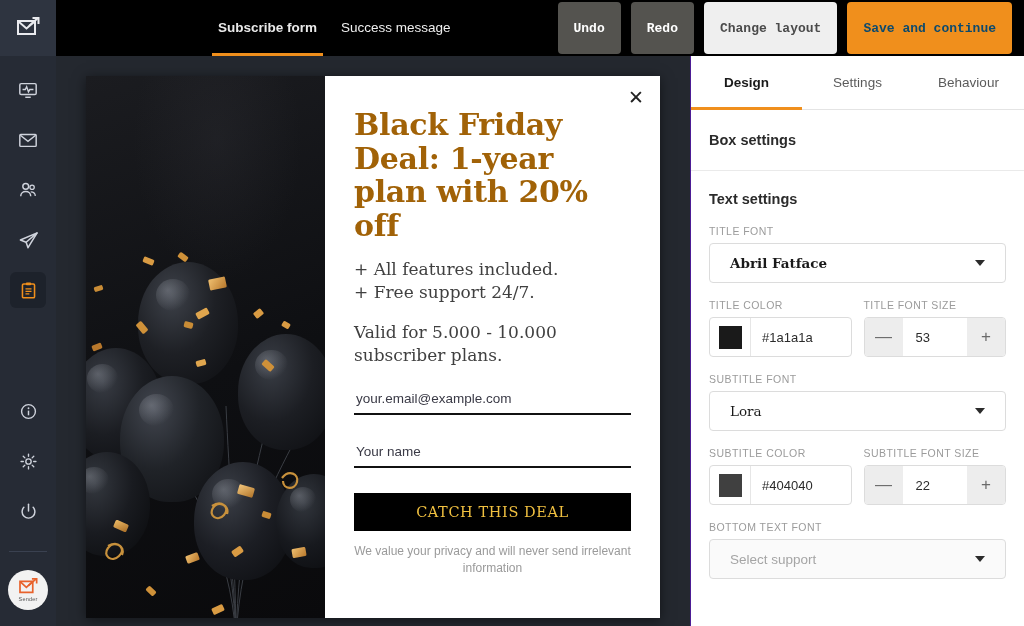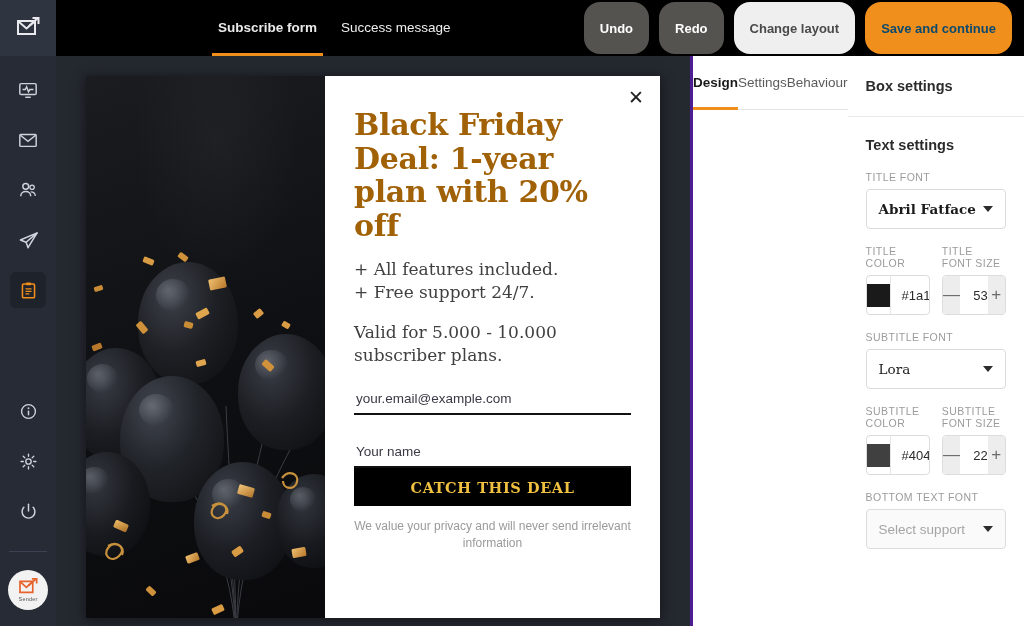--- a/index.html
+++ b/index.html
@@ -59,22 +59,22 @@
     padding: 0 12px; height: 56px; line-height: 56px;
     cursor: pointer; position: relative; white-space: nowrap;
   }
   .tab.inactive { font-weight: normal; color: #efefef; }
   .tab.active::after {
     content: ""; position: absolute; left: 6px; right: 6px; bottom: 0;
     height: 3px; background: #f08f1c;
   }
   .actions { margin-left: auto; display: flex; align-items: center; gap: 10px; padding-right: 12px; }
   .btn {
-    border: none; border-radius: 16px; cursor: pointer;
-    font-family: Liberation Sans, sans-serif;
+    border: none; border-radius: 4px; cursor: pointer;
+    font-family: Liberation Mono, monospace;
     font-size: 13px; font-weight: bold;
     padding: 0 16px; height: 52px; white-space: nowrap;
   }
   .btn-dark { background: #54534f; color: #fff; }
   .btn-light { background: #efefef; color: #4a4a4a; }
   .btn-orange { background: #f08f1c; color: #0c4a6e; }
 
   
   .body-row { flex: 1; display: flex; min-height: 0; }
   .canvas {
@@ -134,36 +134,36 @@
   .field {
     border: none; border-bottom: 2px solid #111; background: transparent;
     font-family: "Liberation Sans", sans-serif;
     font-size: 13.5px; color: #3a3a46;
     padding: 3px 2px 7px 2px; width: 100%; outline: none;
   }
   .field::placeholder { color: #3a3a46; opacity: 1; }
   .f1 { margin-top: 22px; }
   .f2 { margin-top: 26px; }
   .cta {
-    width: 100%; height: 38px;
+    margin-top: 25px; width: 100%; height: 38px;
     background: #000; border: none; cursor: pointer;
     color: #f0c040; font-family: "DejaVu Serif", serif;
-    font-weight: bold; font-size: 14.5px; letter-spacing: .6px;
+    font-weight: normal; font-size: 14.5px; letter-spacing: .6px;
   }
   .privacy {
     margin-top: 12px; text-align: center;
     font-size: 12px; line-height: 1.38; color: #9a9a9a;
     font-family: "Liberation Sans", sans-serif;
   }
 
   
   .panel {
     width: 334px; flex: 0 0 334px; background: #fff;
-    border-left: 3px solid #4c1d95;
-    display: flex; flex-direction: row; height: 570px;
+    border-left: 1px solid #4c1d95;
+    display: flex; flex-direction: column; height: 570px;
     overflow: hidden;
   }
   .panel-tabs { display: flex; height: 54px; border-bottom: 1px solid #e4e4e4; }
   .ptab {
     flex: 1; display: flex; align-items: center; justify-content: center;
     font-size: 13.5px; color: #5b5b5b; cursor: pointer; position: relative;
   }
   .ptab.active { color: #1a1a1a; font-weight: bold; }
   .ptab.active::after {
     content: ""; position: absolute; left: 0; right: 0; bottom: -1px;
@@ -176,21 +176,21 @@
   }
   .sect { padding: 20px 18px 0 18px; }
   .sect-title { font-size: 14.5px; font-weight: bold; color: #2b2b2b; margin-bottom: 18px; }
   .lbl {
     font-size: 10.5px; color: #9b9b9b; letter-spacing: .45px;
     text-transform: uppercase; margin-bottom: 6px;
   }
   .select {
     height: 40px; border: 1px solid #dcdcdc; border-radius: 4px;
     display: flex; align-items: center; justify-content: space-between;
-    padding: 0 12px; cursor: pointer; background: #fff;
+    padding: 0 20px; cursor: pointer; background: #fff;
     margin-bottom: 16px;
   }
   .select.muted { background: #fafafa; }
   .select-val { font-size: 13.5px; color: #1a1a1a; }
   .select-val.serif-fat { font-family: "DejaVu Serif", serif; font-weight: bold; }
   .select-val.serif { font-family: "DejaVu Serif", serif; }
   .select-val.ph { color: #a5a5a5; }
   .caret {
     width: 0; height: 0;
     border-left: 5px solid transparent; border-right: 5px solid transparent;

